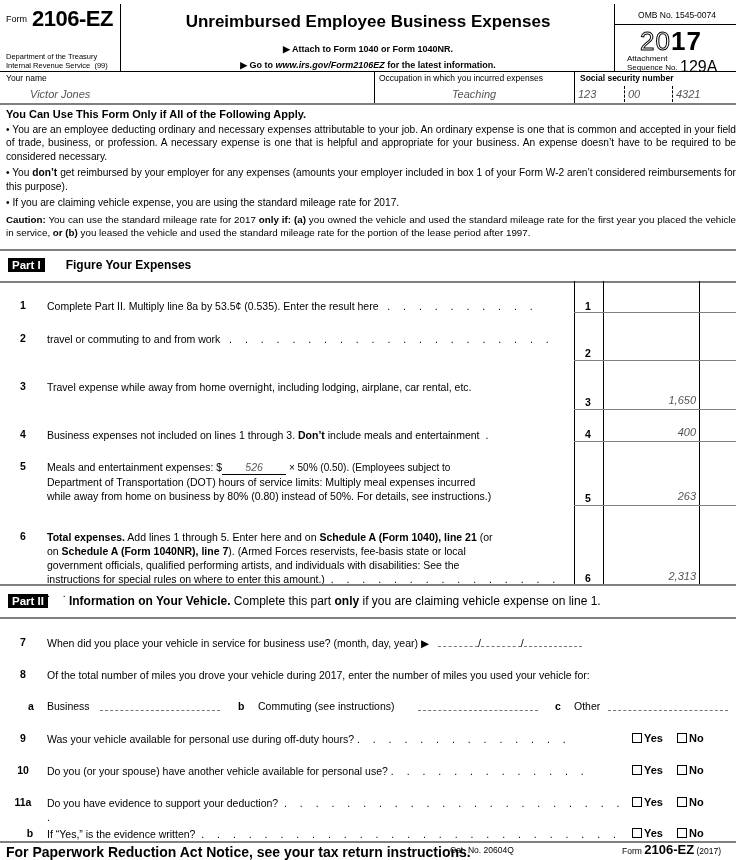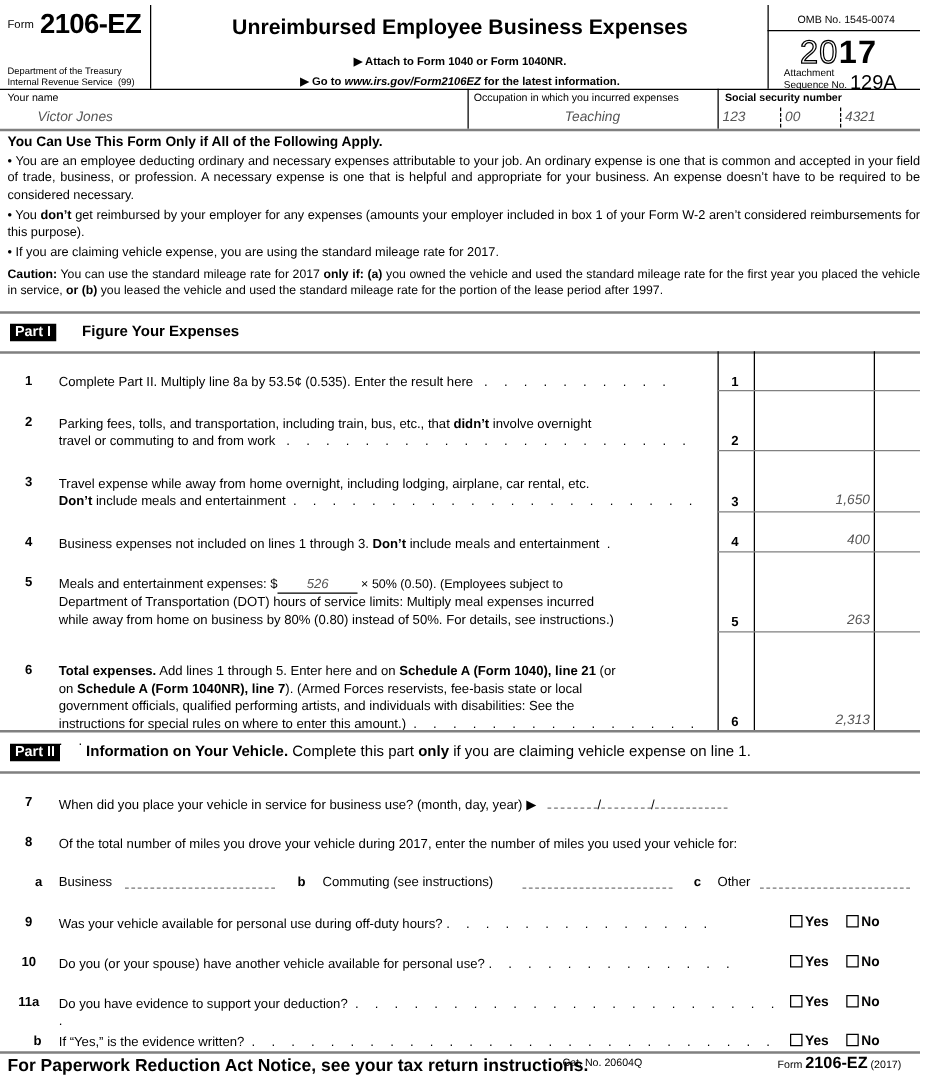--- a/index.html
+++ b/index.html
@@ -126,32 +126,30 @@
 <div>
   <div class="lnum" style="left:8px; top:299px;">1</div>
   <div class="ltext" style="top:299px;"><span>Complete Part II. Multiply line 8a by 53.5¢ (0.535). Enter the result here</span>&nbsp;&nbsp;&nbsp;<span class="dots">. . . . . . . . . .</span></div>
   <div class="boxnum" style="top:300px;">1</div>
   <div class="amount" style="top:298px;"></div>
 </div>
 
 <div>
   <div class="lnum" style="left:8px; top:332px;">2</div>
   <div class="ltext" style="top:332px;">
-    <div><span>Parking fees, tolls, and transportation, including train, bus, etc., that </span><b>didn’t</b><span> involve overnight</span></div>
     <div><span>travel or commuting to and from work</span>&nbsp;&nbsp;&nbsp;<span class="dots">. . . . . . . . . . . . . . . . . . . . .</span></div>
   </div>
   <div class="boxnum" style="top:347px;">2</div>
   <div class="amount" style="top:345px;"></div>
 </div>
 
 <div>
   <div class="lnum" style="left:8px; top:380px;">3</div>
   <div class="ltext" style="top:380px;">
     <div>Travel expense while away from home overnight, including lodging, airplane, car rental, etc.</div>
-    <div><b>Don’t</b><span> include meals and entertainment</span>&nbsp;&nbsp;<span class="dots">. . . . . . . . . . . . . . . . . . . . .</span></div>
   </div>
   <div class="boxnum" style="top:396px;">3</div>
   <div class="amount" style="top:394px;">1,650</div>
 </div>
 
 <div>
   <div class="lnum" style="left:8px; top:428px;">4</div>
   <div class="ltext" style="top:428px;"><span>Business expenses not included on lines 1 through 3. </span><b>Don’t</b><span> include meals and entertainment</span>&nbsp;&nbsp;<span>.</span></div>
   <div class="boxnum" style="top:428px;">4</div>
   <div class="amount" style="top:426px;">400</div>

